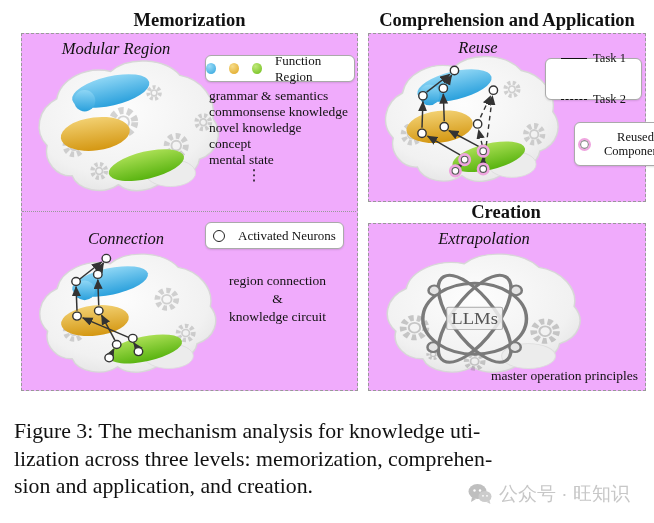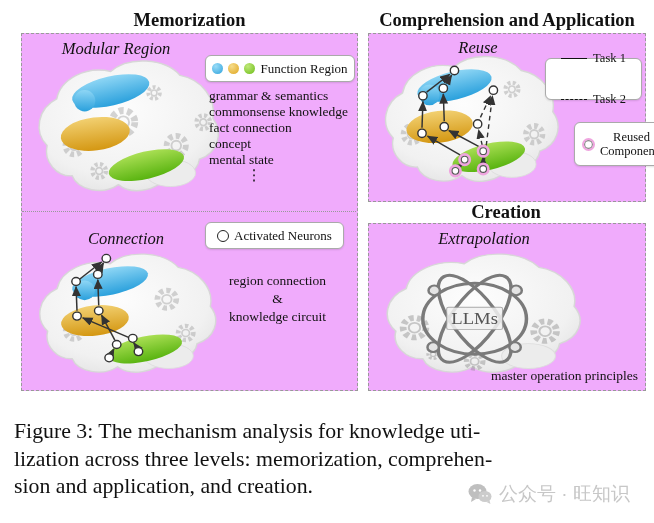--- a/index.html
+++ b/index.html
@@ -5,21 +5,21 @@
   html,body{margin:0;padding:0;background:#fff;}
   .stage{position:relative;width:654px;height:523px;background:#fff;overflow:hidden;
          font-family:"Liberation Serif","DejaVu Serif",serif;color:#111;}
   .abs{position:absolute;}
   .panel-title{font-weight:bold;font-size:18.5px;text-align:center;}
   .sub-label{font-style:italic;font-size:16.5px;text-align:center;}
   .dashbox{position:absolute;border:1.6px dashed #999;background:#f0abfc;text-decoration:underline;}
   .divider{position:absolute;border-top:1.6px dotted #9a9a9a;}
   .legend{position:absolute;background:#fff;border:1px solid #aaa;border-radius:6px;
           box-shadow:0 1px 2px rgba(0,0,0,.12);display:flex;align-items:center;
-          justify-content:center;font-size:13px;gap:5px;}
+          justify-content:center;font-size:13px;gap:13px;}
   .dot{width:11px;height:11px;border-radius:50%;display:inline-block;}
   .dot-blue{background:radial-gradient(circle at 35% 30%,#9adcf7,#2fa3dd);}
   .dot-gold{background:radial-gradient(circle at 35% 30%,#f6dc8a,#dfa51f);}
   .dot-green{background:radial-gradient(circle at 35% 30%,#c0e87a,#6cbd17);}
   .neuron{width:10px;height:10px;border-radius:50%;border:1.7px solid #222;background:#fff;display:inline-block;}
   .reused-ic{width:9px;height:9px;border-radius:50%;border:2.4px solid #efa5df;
              box-shadow:inset 0 0 0 1.2px #8a8a8a;background:#fff;display:inline-block;}
   .task-solid{display:inline-block;width:26px;border-top:1.7px solid #111;}
   .task-dash{display:inline-block;width:26px;border-top:1.9px dashed #111;}
   .klist div{font-size:13.5px;line-height:15.9px;white-space:nowrap;}
@@ -106,21 +106,21 @@
     <div class="legend" style="left:183px;top:21px;width:148px;height:25px;">
       <span class="dot dot-blue"></span>
       <span class="dot dot-gold"></span>
       <span class="dot dot-green"></span>
       <span>Function Region</span>
     </div>
 
     <div class="abs klist" style="left:187px;top:54px;">
       <div>grammar &amp; semantics</div>
       <div>commonsense knowledge</div>
-      <div>fact connection</div>
+      <div>novel knowledge</div>
       <div>concept</div>
       <div>mental state</div>
       <div style="width:90px;text-align:center;font-size:15px;">⋮</div>
     </div>
 
     <div class="abs sub-label" style="left:34px;top:195px;width:140px;">Connection</div>
 
     <div class="legend" style="left:183px;top:188px;width:137px;height:25px;">
       <span class="neuron"></span>
       <span>Activated Neurons</span>

